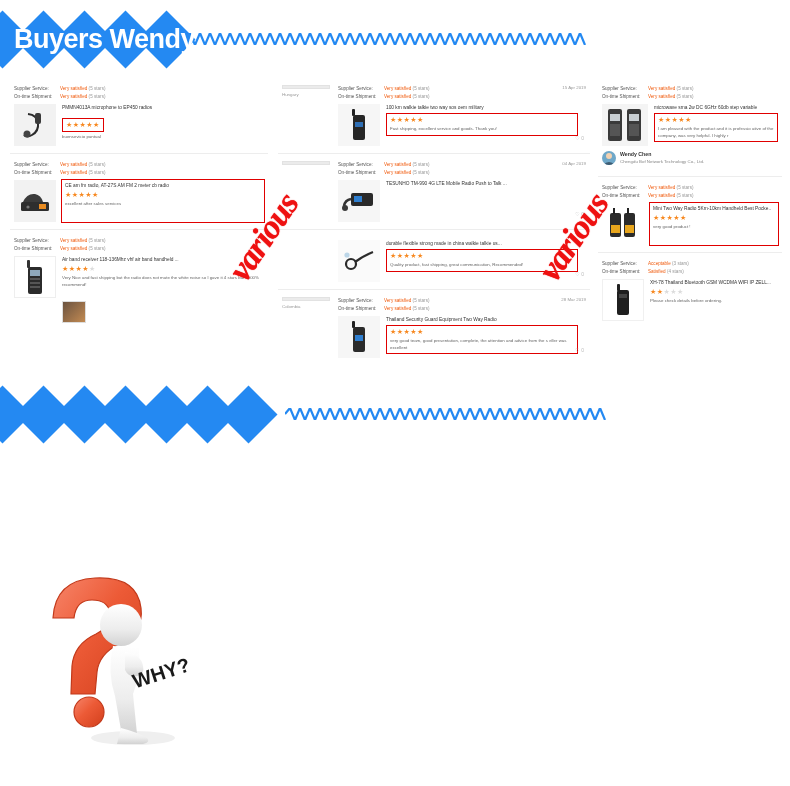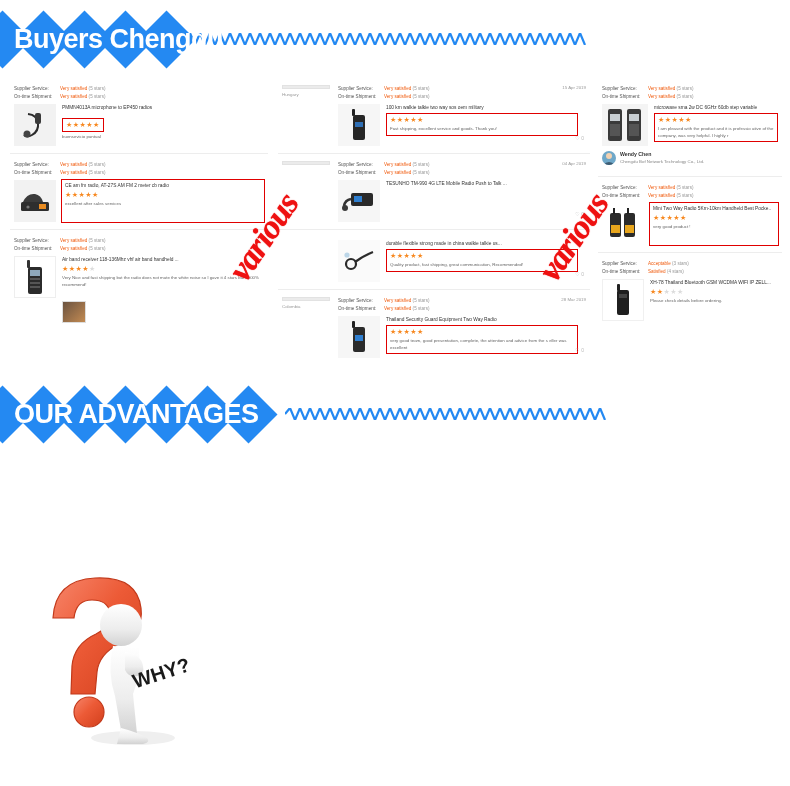--- a/index.html
+++ b/index.html
@@ -98,21 +98,21 @@
     <div class="dia-wrap">
         <i></i>
       </div>
       <div class="dia-wrap">
         <i></i>
       </div>
     <div class="dia-wrap">
         <i></i>
       </div>
   </div>
-  <div class="banner-title">Buyers Chengdu</div>
+  <div class="banner-title">Buyers Wendy</div>
 </div>
 
 <div class="reviews">
 
   <div class="col col-left">
 
     <div class="rcard">
       <div class="rmeta">
         <div><span class="k">Supplier Service:</span><span class="v">Very satisfied</span> <span class="n">(5 stars)</span></div>
         <div><span class="k">On-time Shipment:</span><span class="v">Very satisfied</span> <span class="n">(5 stars)</span></div>
@@ -416,21 +416,20 @@
     <div class="dia-wrap">
         <i></i>
       </div>
       <div class="dia-wrap">
         <i></i>
       </div>
     <div class="dia-wrap">
         <i></i>
       </div>
   </div>
-  <div class="banner-title">OUR ADVANTAGES</div>
 </div>
 
 <div class="adv-area">
 
   <div class="why">
     <svg width="175" height="195" viewBox="0 0 175 195">
       <defs>
         <linearGradient id="qg" x1="0" y1="0" x2="1" y2="1">
           <stop offset="0%" stop-color="#f7856a"></stop>
           <stop offset="45%" stop-color="#ec5a36"></stop>

